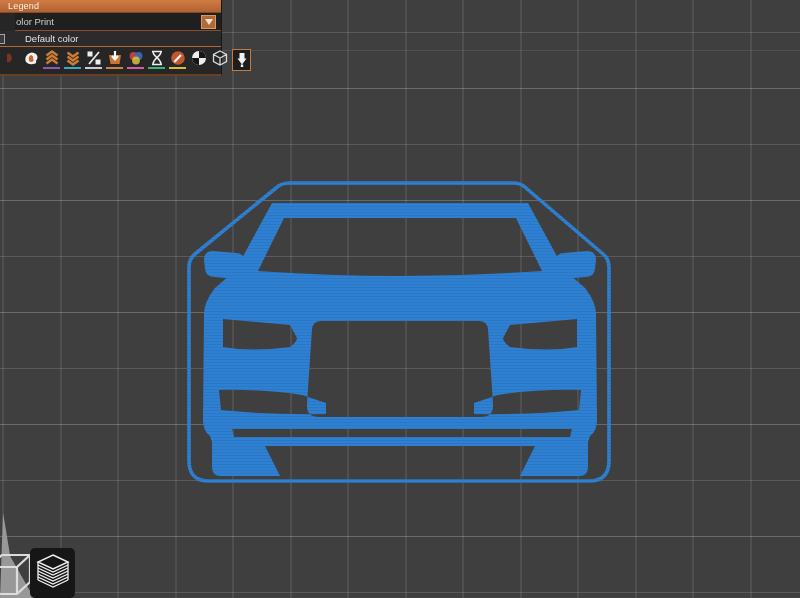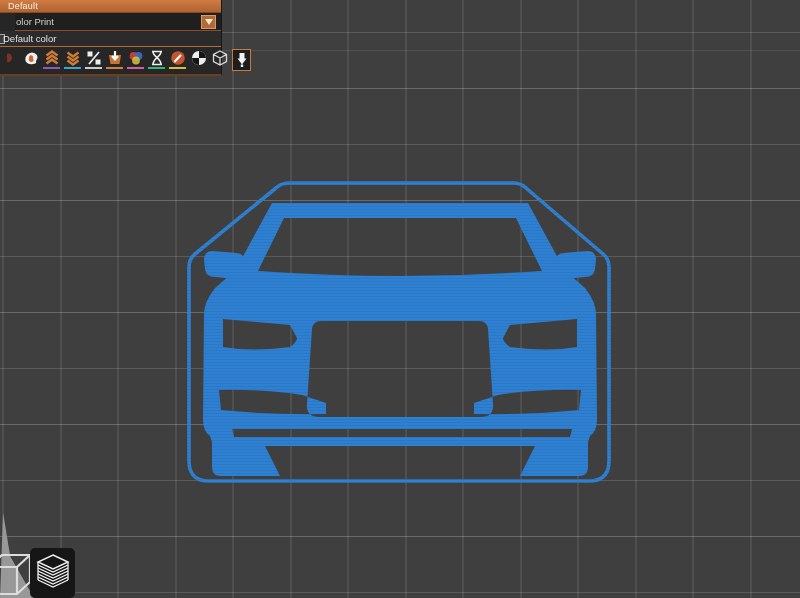--- a/index.html
+++ b/index.html
@@ -34,21 +34,21 @@
     border-bottom:1px solid var(--accent-dark);position:relative;margin-left:15px;}
   .dd-row .dd-label{color:#cfcfcf;font-size:9.5px;padding-left:1px;white-space:nowrap;}
   .dd-btn{position:absolute;right:5px;top:1.5px;width:15px;height:14px;background:#b06a38;
     border:1px solid #d89868;display:flex;align-items:center;justify-content:center;cursor:pointer;}
   .dd-btn .tri{width:0;height:0;border-left:4px solid transparent;border-right:4px solid transparent;
     border-top:6px solid #f4e4c8;}
   .color-row{height:16px;background:var(--row2-bg);display:flex;align-items:center;
     border-bottom:1px solid var(--accent-bright);position:relative;}
   .color-row .swatch{position:absolute;left:-7px;top:3px;width:12px;height:10px;
     border:1px solid rgba(255,255,255,.55);background:rgba(255,255,255,.08);}
-  .color-row .lbl{color:#e2e2e2;font-size:9.5px;padding-left:3px;}
+  .color-row .lbl{color:#e2e2e2;font-size:9.5px;padding-left:25px;}
   .icon-row{height:27px;background:var(--panel-bg);display:flex;align-items:flex-start;
     gap:4px;padding:3px 0 0 1px;}
   .vicon{position:relative;height:22px;display:flex;flex-direction:column;align-items:center;cursor:pointer;}
   .vicon .ul{display:block;width:17px;height:2px;margin-top:1px;background:var(--ul,transparent);}
   .vicon.pin{border:1px solid #c87a3c;background:#1d1d1d;padding:1px 1px 0 1px;margin-top:-1px;}
 
   
   .wedge{position:absolute;left:0;top:505px;width:34px;height:93px;background:#989898;
     clip-path:polygon(9% 8%,0% 100%,100% 100%,30% 55%);z-index:2;}
   .cube-toggle{position:absolute;left:-14px;top:550px;z-index:3;cursor:pointer;}
@@ -79,21 +79,21 @@
          M104,50 L336,50 L362,103 Q220,113 78,103 Z
          M43,151 L110,157 L117,170 Q117,174 110,179 Q72,184 43,179 Z
          M397,151 L330,157 L323,170 Q323,174 330,179 Q368,184 397,179 Z
          M141,153 H299 Q307,153 308,161 L313,236 Q314,249 301,249 H139 Q126,249 127,236 L132,161 Q133,153 141,153 Z
          M39,222 Q85,221 122,227 L146,235 L146,246 Q88,247 41,242 Z
          M401,222 Q355,221 318,227 L294,235 L294,246 Q352,247 399,242 Z
          M52,261 H392 L390,269 H54 Z"></path>
   </svg>
 
   <div class="legend">
-    <div class="legend-title">Default</div>
+    <div class="legend-title">Legend</div>
 
     <div class="dd-row">
       <span class="dd-label">olor Print</span>
       <span class="dd-btn">
         <span class="tri"></span>
       </span>
     </div>
 
     <div class="color-row">
       <span class="swatch"></span>

